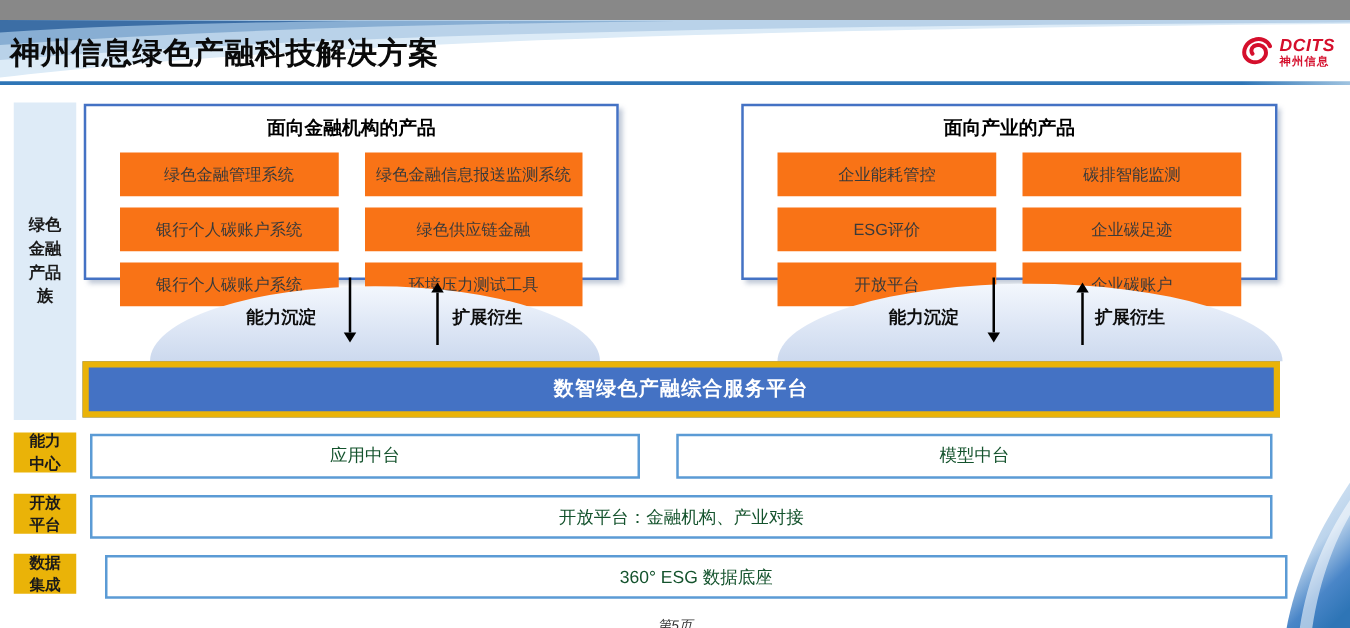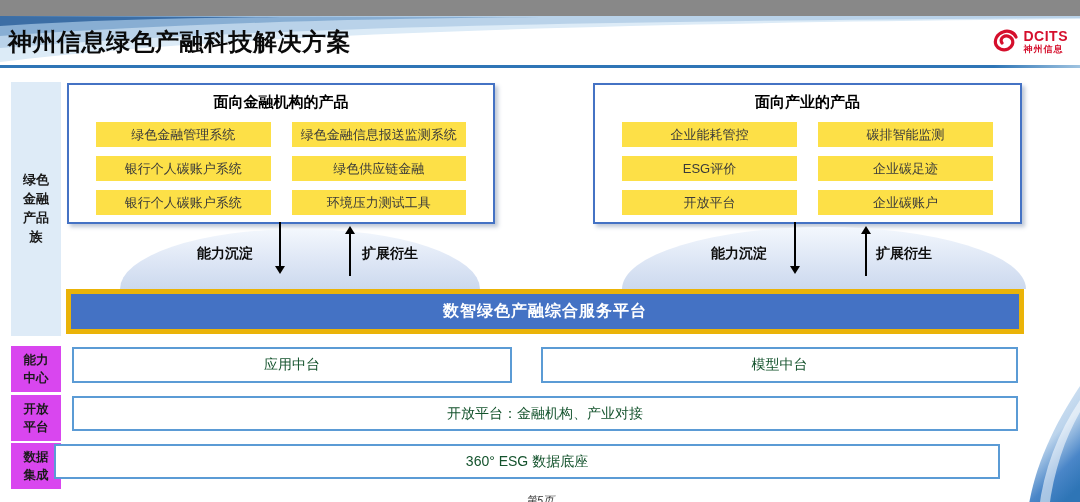--- a/index.html
+++ b/index.html
@@ -13,47 +13,47 @@
   .page-title {
     position:absolute; left:8px; top:10px; font-size:24px; font-weight:bold;
     color:#0a0a0a; letter-spacing:0.5px; white-space:nowrap;
   }
   .divider {
     position:absolute; left:0; top:49px; width:1080px; height:3px;
     background:linear-gradient(to right,#2e75b6 0%, #2e75b6 92%, #9fc3e0 100%);
   }
   .logo { position:absolute; right:12px; top:12px; display:flex; align-items:center; gap:4px; }
   .logo-text { display:flex; flex-direction:column; line-height:1; }
-  .logo-en { font-size:14px; font-weight:bold; color:#d50f2c; letter-spacing:0.5px; }
+  .logo-en { font-size:14px; font-weight:bold; font-style:italic; color:#d50f2c; letter-spacing:0.5px; }
   .logo-cn { font-size:9px; font-weight:bold; color:#d50f2c; margin-top:2px; letter-spacing:1px; }
   
   .rail-label {
     position:absolute; left:11px; width:50px; display:flex; align-items:center;
     justify-content:center; text-align:center; font-weight:bold; font-size:13px;
     line-height:1.45; white-space:pre-line; color:#1a1a1a;
   }
   .rail-blue { top:66px; height:254px; background:#deebf7; }
-  .rail-peach { background:#d946ef; height:46px; font-size:12.5px; }
+  .rail-peach { background:#eab308; height:32px; font-size:12.5px; }
   #rail-capability { top:330px; }
   #rail-open { top:379px; }
   #rail-data { top:427px; }
   
   .group-box {
     position:absolute; top:67px; height:141px; background:#ffffff;
     border:2px solid #4472c4; box-shadow:3px 3px 4px rgba(110,130,165,0.45);
   }
   #group-financial { left:67px; width:428px; }
   #group-industry { left:593px; width:429px; }
   .group-title { text-align:center; font-weight:bold; font-size:15px; color:#000; margin-top:8px; height:20px; }
   .group-grid {
     display:grid; grid-template-columns:1fr 1fr; column-gap:21px; row-gap:9px;
     padding:9px 27px 0 27px;
   }
   .chip {
-    background:#fde047; height:25px; display:flex; align-items:center;
+    background:#f97316; height:35px; display:flex; align-items:center;
     justify-content:center; font-size:13px; color:#3a3a3a; white-space:nowrap;
   }
   
   .dome {
     position:absolute;
     border-radius:50% 50% 0 0 / 100% 100% 0 0;
     background:linear-gradient(to bottom,#f3f7fd 0%,#dde6f5 55%,#ccd9ee 100%);
   }
   #dome-left { left:120px; top:213px; width:360px; height:60px; }
   #dome-right { left:622px; top:211px; width:404px; height:62px; }
@@ -83,21 +83,21 @@
     letter-spacing:1px;
   }
   
   .layer-box {
     position:absolute; background:#ffffff; border:2px solid #5b9bd5;
     display:flex; align-items:center; justify-content:center; font-size:14px; color:#14532d;
   }
   #box-app { left:72px; top:331px; width:440px; height:36px; }
   #box-model { left:541px; top:331px; width:477px; height:36px; }
   #box-open { left:72px; top:380px; width:946px; height:35px; }
-  #box-data { left:54px; top:428px; width:946px; height:35px; }
+  #box-data { left:84px; top:428px; width:946px; height:35px; }
   
   .page-number {
     position:absolute; left:0; right:0; top:477px; text-align:center;
     font-style:italic; font-size:11px; color:#333;
   }
   .corner-swoosh { position:absolute; right:0; bottom:0; width:62px; height:132px; pointer-events:none; }
   .gray-swoosh {
     position:absolute; left:0; top:486px; width:95px; height:16px;
     background:linear-gradient(to right,#c7c7c7,#f2f2f2);
     border-radius:0 10px 0 0; pointer-events:none;

